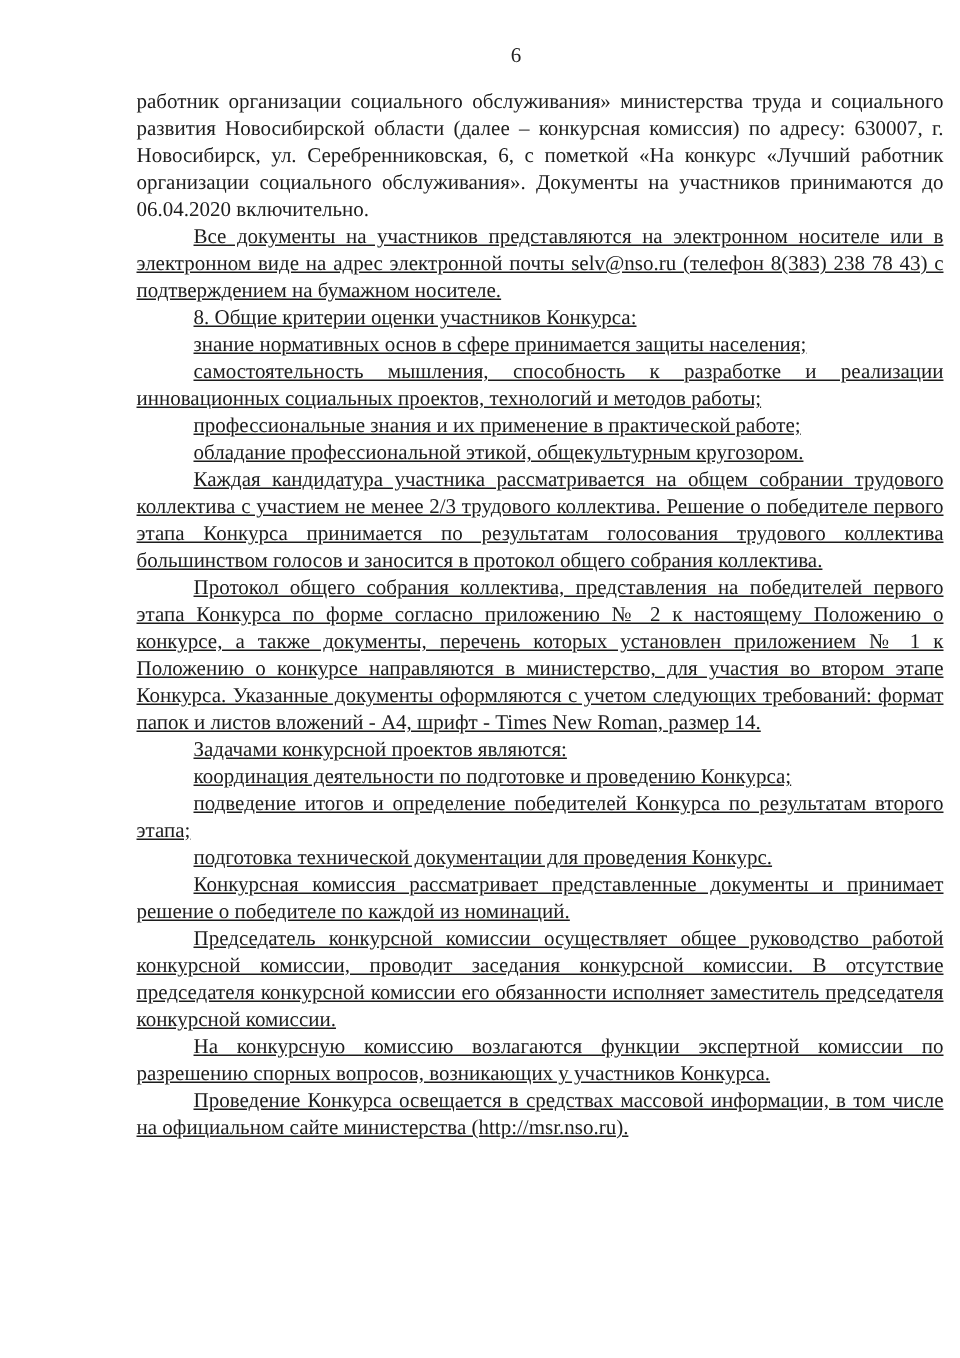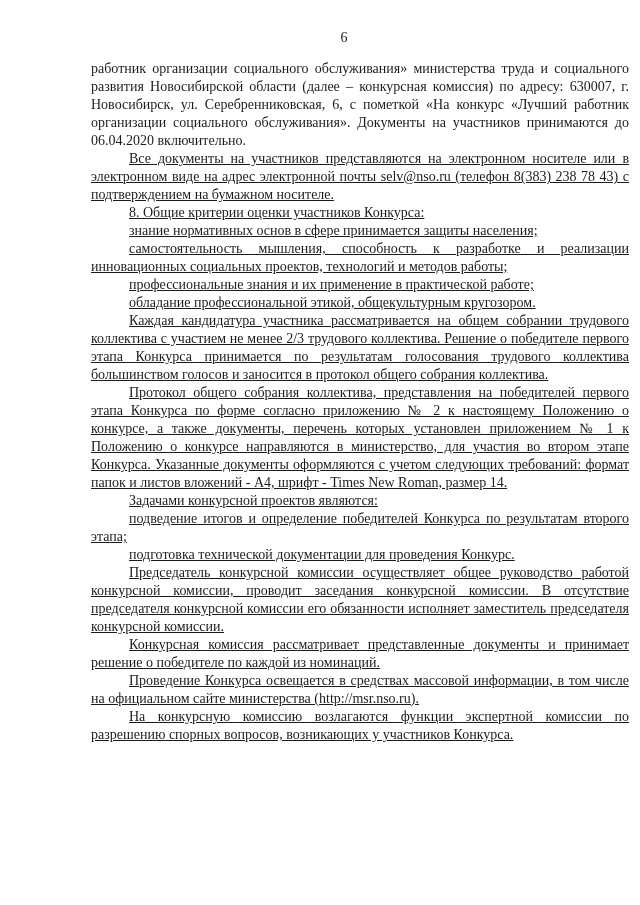--- a/index.html
+++ b/index.html
@@ -54,20 +54,21 @@
       <p>работник организации социального обслуживания» министерства труда и социального развития Новосибирской области (далее – конкурсная комиссия) по адресу: 630007, г. Новосибирск, ул. Серебренниковская, 6, с пометкой «На конкурс «Лучший работник организации социального обслуживания». Документы на участников принимаются до 06.04.2020 включительно.</p>
       <p class="indent">Все документы на участников представляются на электронном носителе или в электронном виде на адрес электронной почты selv@nso.ru (телефон 8(383) 238 78 43) с подтверждением на бумажном носителе.</p>
       <p class="indent">8. Общие критерии оценки участников Конкурса:</p>
       <p class="indent">знание нормативных основ в сфере принимается защиты населения;</p>
       <p class="indent">самостоятельность мышления, способность к разработке и реализации инновационных социальных проектов, технологий и методов работы;</p>
       <p class="indent">профессиональные знания и их применение в практической работе;</p>
       <p class="indent">обладание профессиональной этикой, общекультурным кругозором.</p>
       <p class="indent">Каждая кандидатура участника рассматривается на общем собрании трудового коллектива с участием не менее 2/3 трудового коллектива. Решение о победителе первого этапа Конкурса принимается по результатам голосования трудового коллектива большинством голосов и заносится в протокол общего собрания коллектива.</p>
       <p class="indent">Протокол общего собрания коллектива, представления на победителей первого этапа Конкурса по форме согласно приложению № 2 к настоящему Положению о конкурсе, а также документы, перечень которых установлен приложением № 1 к Положению о конкурсе направляются в министерство, для участия во втором этапе Конкурса. Указанные документы оформляются с учетом следующих требований: формат папок и листов вложений - А4, шрифт - Times New Roman, размер 14.</p>
       <p class="indent">Задачами конкурсной проектов являются:</p>
+      <p class="indent">координация деятельности по подготовке и проведению Конкурса;</p>
       <p class="indent">подведение итогов и определение победителей Конкурса по результатам второго этапа;</p>
       <p class="indent">подготовка технической документации для проведения Конкурс.</p>
+      <p class="indent">Конкурсная комиссия рассматривает представленные документы и принимает решение о победителе по каждой из номинаций.</p>
       <p class="indent">Председатель конкурсной комиссии осуществляет общее руководство работой конкурсной комиссии, проводит заседания конкурсной комиссии. В отсутствие председателя конкурсной комиссии его обязанности исполняет заместитель председателя конкурсной комиссии.</p>
-      <p class="indent">Конкурсная комиссия рассматривает представленные документы и принимает решение о победителе по каждой из номинаций.</p>
+      <p class="indent">На конкурсную комиссию возлагаются функции экспертной комиссии по разрешению спорных вопросов, возникающих у участников Конкурса.</p>
       <p class="indent">Проведение Конкурса освещается в средствах массовой информации, в том числе на официальном сайте министерства (http://msr.nso.ru).</p>
-      <p class="indent">На конкурсную комиссию возлагаются функции экспертной комиссии по разрешению спорных вопросов, возникающих у участников Конкурса.</p>
     </div>
 </div>
 
 </body></html>

